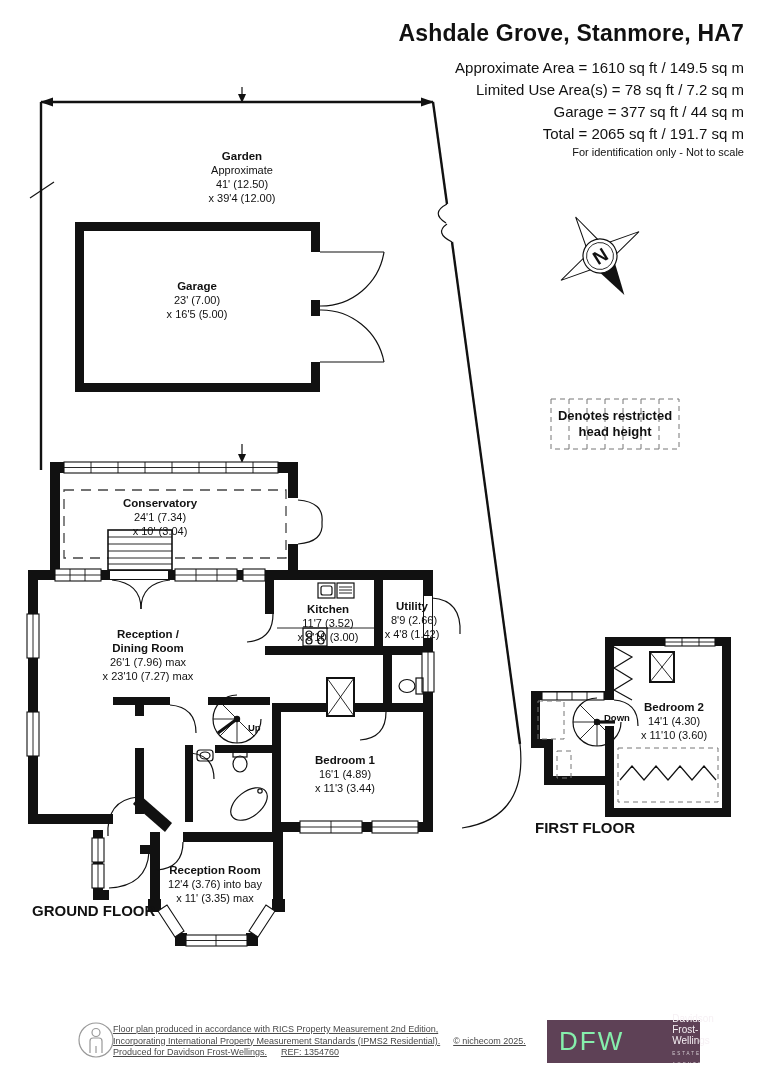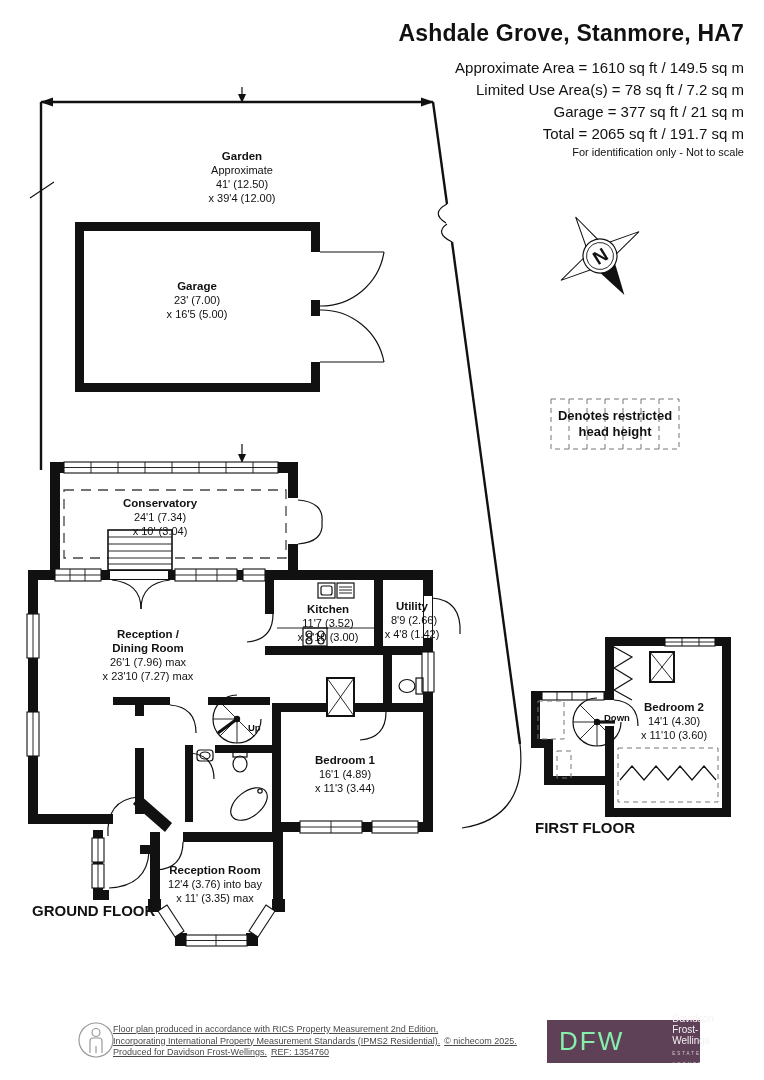--- a/index.html
+++ b/index.html
@@ -5,22 +5,22 @@
   html,body{margin:0;padding:0;background:#fff;}
   #page{position:relative;width:764px;height:1080px;background:#fff;overflow:hidden;
         font-family:"Liberation Sans",sans-serif;color:#111;}
   
   .hdr{position:absolute;top:20px;right:20px;text-align:right;}
   .hdr .title{font-size:23px;font-weight:bold;letter-spacing:.2px;margin-bottom:10px;}
   .hdr .area{font-size:15px;line-height:22px;}
   .hdr .disc{font-size:11px;margin-top:1px;}
   
   .ftr{position:absolute;left:113px;top:1024px;font-size:9px;line-height:11.5px;color:#4a4a4a;width:450px;text-decoration:underline;}
-  .ftr .cpy{margin-left:4px;}
-  .ftr .ref{margin-left:4px;}
+  .ftr .cpy{margin-left:13px;}
+  .ftr .ref{margin-left:14px;}
   .logo{position:absolute;left:547px;top:1020px;width:153px;height:43px;background:#5e4156;
         display:flex;align-items:center;padding-left:12px;box-sizing:border-box;}
   .logo .ini{font-family:Liberation Sans, sans-serif;font-size:26px;color:#86efac;letter-spacing:2px;}
   .logo .div{width:1px;height:26px;background:rgba(255,255,255,.65);margin:0 8px 0 9px;}
   .logo .nm{color:#f6f0f4;font-size:10px;line-height:11px;margin-left:31px;}
   .logo .tag{font-size:4.5px;letter-spacing:2px;color:rgba(255,255,255,.7);margin-top:2px;}
   
   svg{position:absolute;left:0;top:0;}
   svg text{font-family:"Liberation Sans",sans-serif;fill:#111;}
   .rname{font-size:11.5px;font-weight:bold;}
@@ -37,21 +37,21 @@
 </style>
 </head>
 <body>
 
 <div id="page">
 
   <div class="hdr">
     <div class="title">Ashdale Grove, Stanmore, HA7</div>
     <div class="area">Approximate Area = 1610 sq ft / 149.5 sq m</div>
     <div class="area">Limited Use Area(s) = 78 sq ft / 7.2 sq m</div>
-    <div class="area">Garage = 377 sq ft / 21 sq m</div>
+    <div class="area">Garage = 377 sq ft / 44 sq m</div>
     <div class="area">Total = 2065 sq ft / 191.7 sq m</div>
     <div class="disc">For identification only - Not to scale</div>
   </div>
 
   <svg width="764" height="1080" viewBox="0 0 764 1080">
 
     <g>
       <line class="b2" x1="41" y1="102" x2="433" y2="102"></line>
       <polygon class="w" points="40,102 53,97.5 53,106.5"></polygon>
       <polygon class="w" points="434,102 421,97.5 421,106.5"></polygon>

